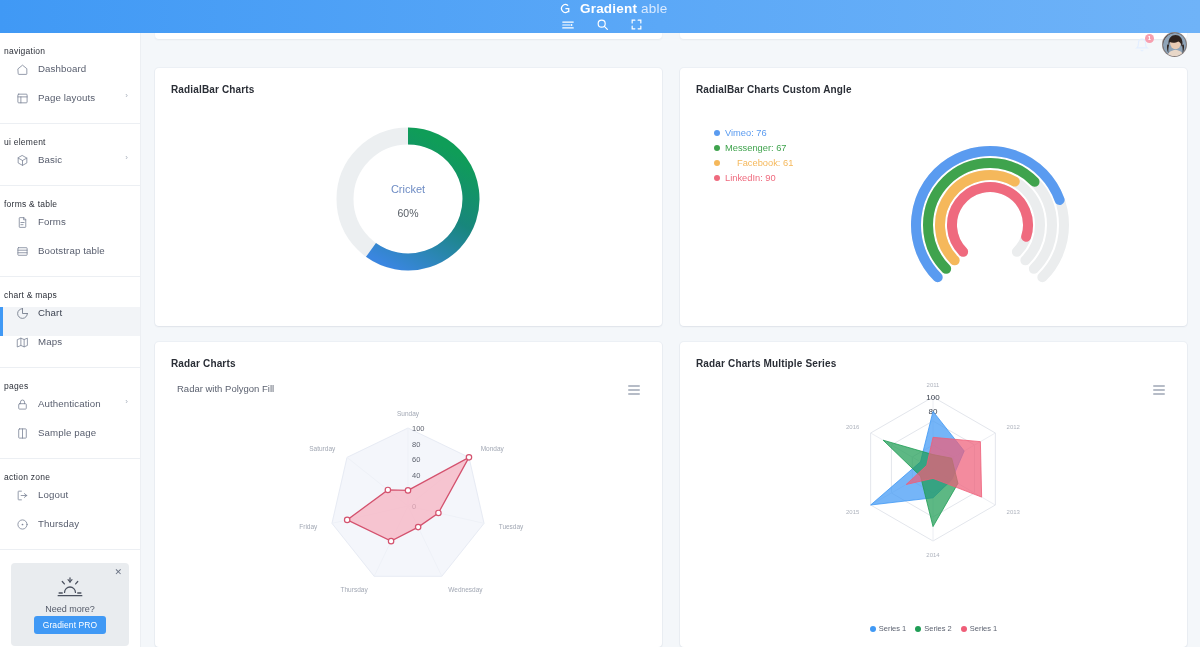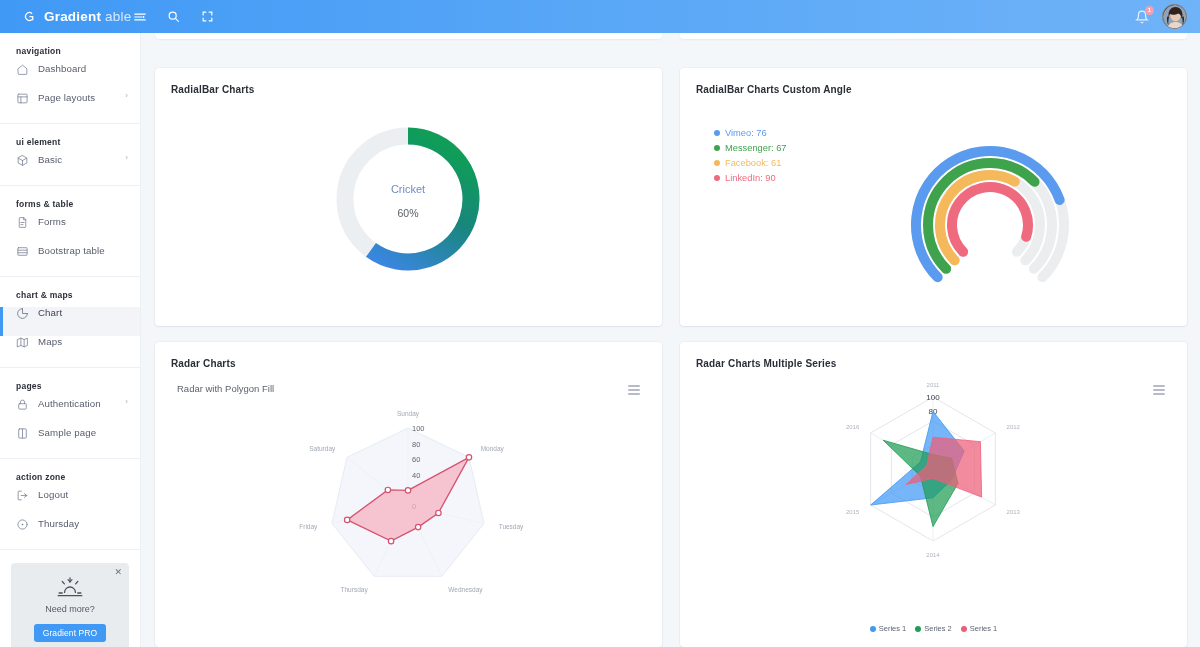--- a/index.html
+++ b/index.html
@@ -6,21 +6,21 @@
   html, body {
     width: 1200px; height: 647px;
     font-family: "Liberation Sans", sans-serif;
     background: #f4f7fa;
     overflow: hidden;
   }
   
   .header {
     position: absolute; top: 0; left: 0; width: 1200px; height: 33px;
     background: linear-gradient(90deg, #4099f5 0%, #5ba8f7 55%, #6fb3f8 100%);
-    display: flex; align-items: center; z-index: 50;
+    display: flex; align-items: center; z-index: 50; flex-direction: column;
   }
   .brand { display: flex; align-items: center; gap: 7px; margin-left: 20px; width: 108px; }
   .brand-logo { width: 17px; height: 17px; flex: 0 0 auto; }
   .brand-text { font-size: 13.5px; letter-spacing: .2px; white-space: nowrap; }
   .brand-text .b1 { color: #ffffff; font-weight: 700; }
   .brand-text .b2 { color: #d9eaff; font-weight: 400; }
   .hdr-icons { display: flex; align-items: center; gap: 19px; margin-left: 4px; }
   .hdr-ic { width: 15px; height: 15px; display: flex; align-items: center; justify-content: center; cursor: pointer; }
   .hdr-ic svg { display: block; }
   .hdr-right { margin-left: auto; display: flex; align-items: center; gap: 12px; margin-right: 13px; }
@@ -35,22 +35,22 @@
     width: 25px; height: 25px; border-radius: 50%; overflow: hidden;
     background: #4b3b38; position: relative; border: 1.5px solid rgba(255,255,255,.35); cursor:pointer;
   }
   
   .sidebar {
     position: absolute; top: 33px; left: 0; width: 141px; height: 614px;
     background: #fff; border-right: 1px solid #eceff3;
     overflow: hidden; z-index: 40;
   }
   .nav-group-title {
-    font-size: 8.5px; font-weight: 700; color: #2b2f38; letter-spacing: .25px;
-    padding: 13px 0 7px 16px; text-transform: lowercase;
+    font-size: 8.5px; font-weight: 400; color: #2b2f38; letter-spacing: .25px;
+    padding: 13px 0 7px 4px; text-transform: lowercase;
   }
   .nav-sep { height: 1px; background: #eceff3; margin: 2px 0 0 0; }
   .nav-item {
     display: flex; align-items: flex-start; height: 29px; padding-left: 16px;
     position: relative; cursor: pointer;
   }
   .nav-item .ni-icon {
     width: 13px; height: 13px; flex: 0 0 13px; color: #7d8597;
     display: flex; align-items: center; justify-content: center; margin-right: 9px;
   }
@@ -62,21 +62,21 @@
   }
   .nav-item.active .ni-label { color: #3d4351; }
   .nav-item.active .ni-icon { color: #6a7283; }
   
   .promo {
     margin: 13px 11px 0 11px; background: #e9ecef; border-radius: 4px;
     padding: 12px 8px 12px 8px; position: relative; text-align: center;
   }
   .promo-close { position: absolute; top: 5px; right: 7px; font-size: 9px; color: #6a7283; cursor: pointer; line-height: 1; }
   .promo-icon { height: 24px; display:flex; align-items:center; justify-content:center; margin-bottom: 5px; color:#4a505e;}
-  .promo-text { font-size: 9px; color: #555b69; margin-bottom: 8px; }
+  .promo-text { font-size: 9px; color: #555b69; }
   .promo-btn {
     display: inline-block; background: #4099f5; color: #fff; font-size: 8.5px; font-weight: 400;
     padding: 4px 9px; border-radius: 3px; cursor: pointer; letter-spacing: .1px;
   }
   
   .main {
     position: absolute; top: 33px; left: 141px; width: 1059px; height: 614px;
     background: #f4f7fa; overflow: hidden;
   }
   .card {
@@ -341,21 +341,21 @@
         <div class="row">
           <span class="dot" style="background: rgb(90, 155, 240);"></span>
           <span style="color: rgb(90, 155, 240);">Vimeo: 76</span>
         </div>
         <div class="row">
           <span class="dot" style="background: rgb(63, 163, 77);"></span>
           <span style="color: rgb(63, 163, 77);">Messenger: 67</span>
         </div>
         <div class="row">
           <span class="dot" style="background: rgb(245, 184, 91);"></span>
-          <span style="color: rgb(245, 184, 91);">Facebook: 61</span>
+          <span style="color: rgb(245, 184, 91); margin-left: 12px;">Facebook: 61</span>
         </div>
         <div class="row">
           <span class="dot" style="background: rgb(239, 106, 126);"></span>
           <span style="color: rgb(239, 106, 126);">LinkedIn: 90</span>
         </div>
       </div>
     <svg id="rb-custom-svg" width="507" height="215" viewBox="0 0 507 215" style="display:block">
         <path d="M 257.67409819219546 182.3259018078045 A 74 74 0 1 1 362.32590180780454 182.3259018078045" fill="none" stroke="#ebedee" stroke-width="10" stroke-linecap="round"></path>
         <path d="M 257.67409819219546 182.3259018078045 A 74 74 0 1 1 379.6251769026127 104.93339390184842" fill="none" stroke="#5a9bf0" stroke-width="10" stroke-linecap="round"></path>
         <path d="M 266.15937956643404 173.84062043356596 A 62 62 0 1 1 353.84062043356596 173.84062043356596" fill="none" stroke="#ebedee" stroke-width="10" stroke-linecap="round"></path>

